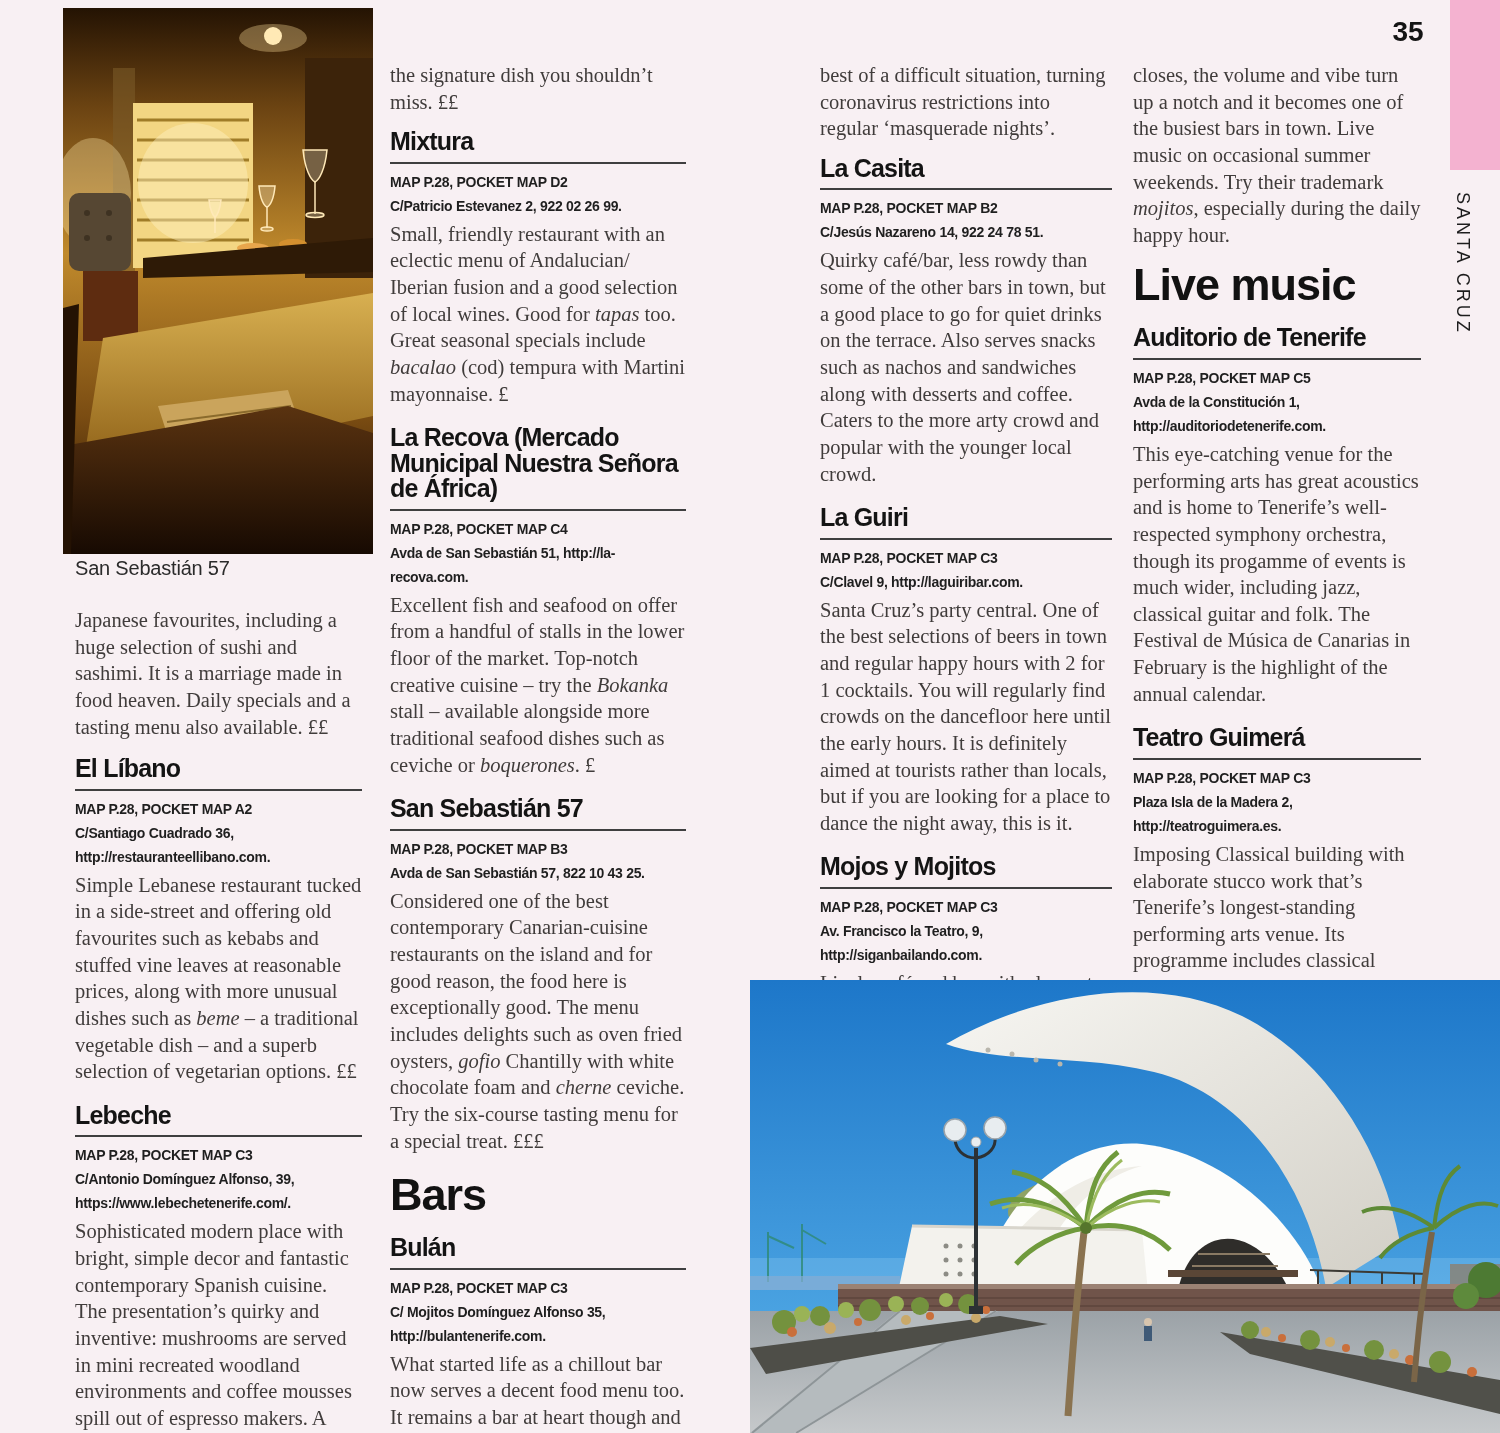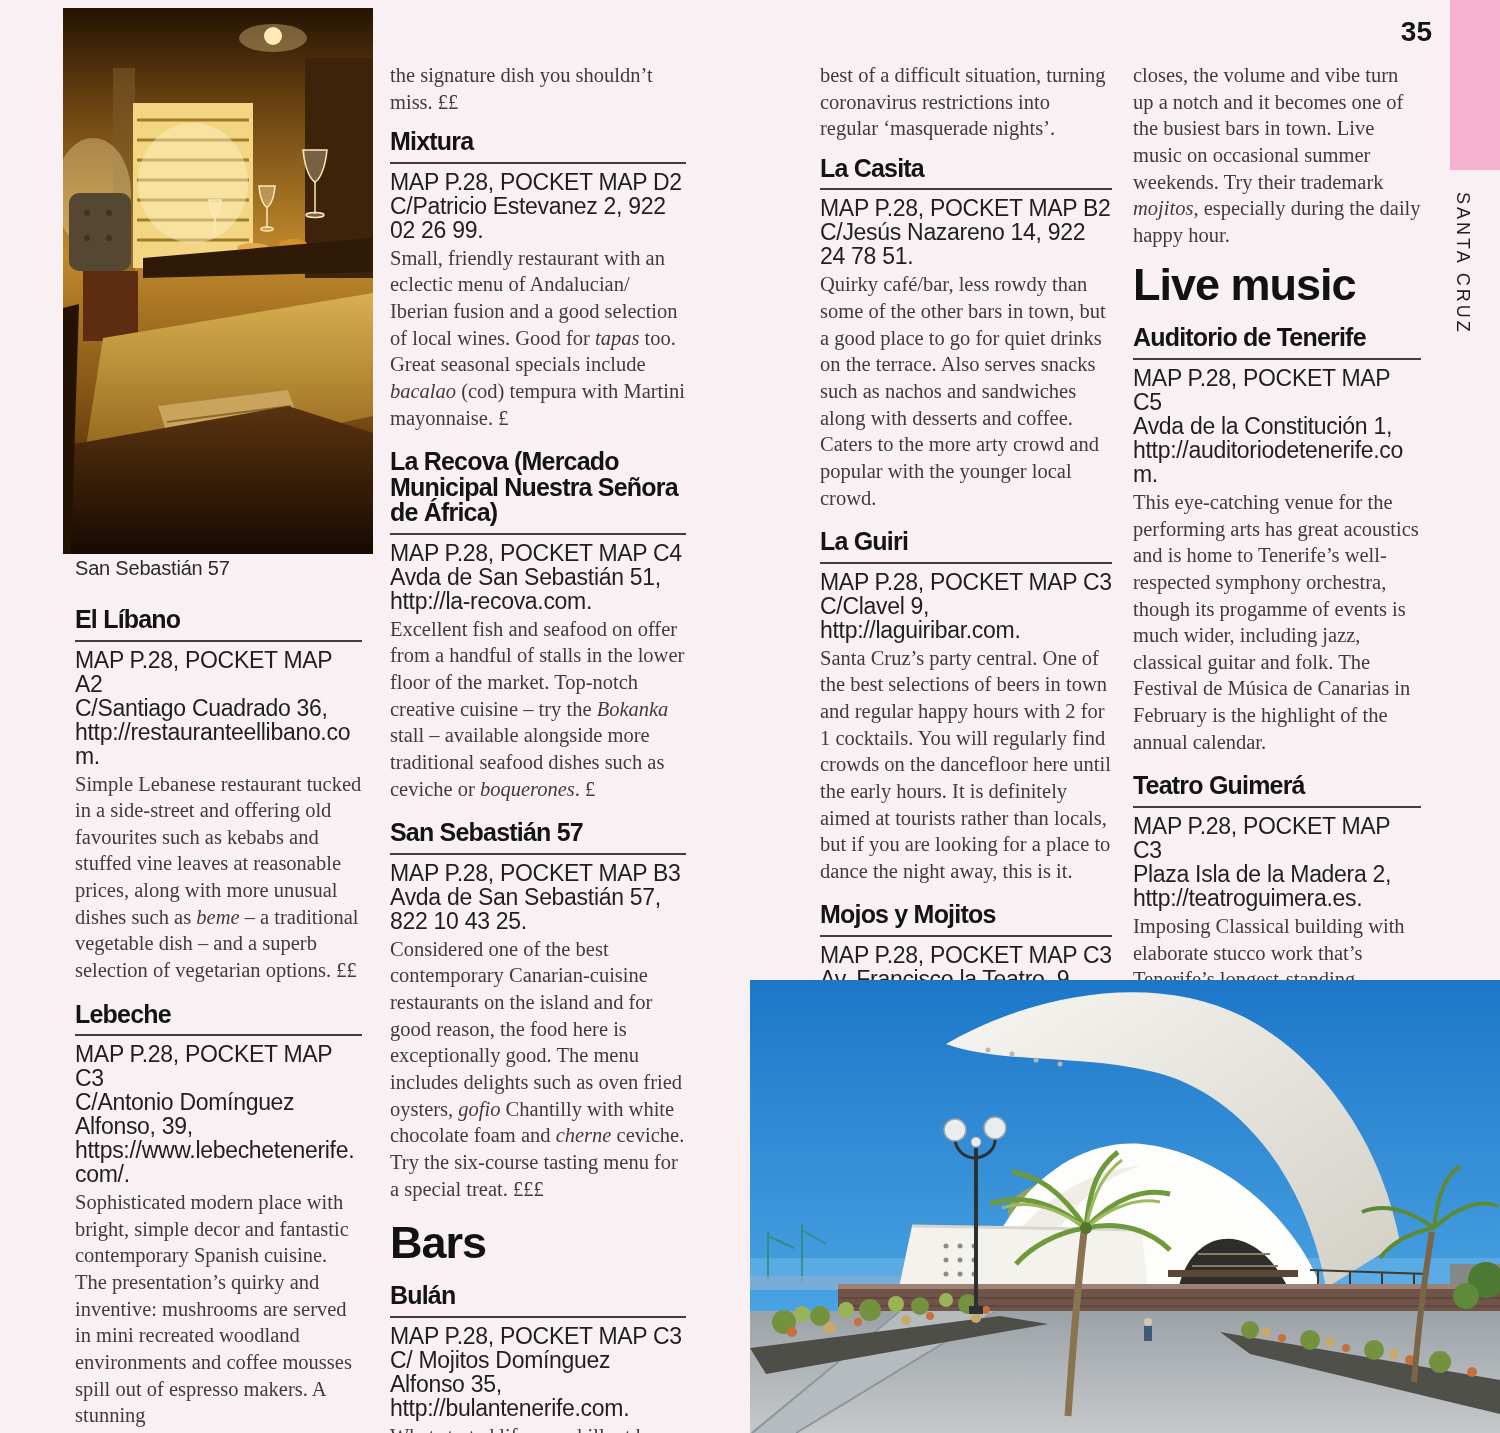--- a/index.html
+++ b/index.html
@@ -1,34 +1,34 @@
 <!DOCTYPE html>
 <html><head>
 <meta charset="utf-8">
 <style>
   html,body{margin:0;padding:0;background:#e8e2e4;}
   .page{position:relative;width:1500px;height:1433px;background:#f8f0f3;overflow:hidden;
         font-family:"Liberation Serif",serif;}
   .photo{position:absolute;overflow:hidden;}
   .photo svg{display:block;}
-  .pagenum{position:absolute;left:1384px;top:16px;width:48px;text-align:right;
+  .pagenum{position:absolute;left:1384px;top:16px;width:48px;text-align:center;
            font-family:"Liberation Sans",sans-serif;font-weight:bold;font-size:28px;color:#141414;}
   .tab{position:absolute;left:1450px;top:0;width:50px;height:170px;background:#f4b2d0;}
   .tab-label{position:absolute;left:1473px;top:192px;transform-origin:0 0;transform:rotate(90deg);
              font-family:"Liberation Sans",sans-serif;font-size:18px;letter-spacing:3px;color:#1d1d1d;white-space:nowrap;}
   .col{position:absolute;}
   .caption{font-family:"Liberation Sans",sans-serif;font-size:20px;letter-spacing:-0.2px;
            color:#2b2b2b;margin:0 0 27px 0;}
   .caption.bottom{margin:10px 0 0 0;}
   .body-text{font-size:20.5px;line-height:1.3;color:#403c3b;margin:0 0 14px 0;}
   .body-text i{font-style:italic;text-align:center;}
   .entry{margin:4px 0 18px 0;}
   .entry-head{font-family:"Liberation Sans",sans-serif;font-weight:bold;font-size:25px;line-height:1.02;
               letter-spacing:-0.8px;color:#141414;margin:0;padding-bottom:7px;border-bottom:2px solid #3f3f3f;}
-  .entry-meta{font-family:"Liberation Sans",sans-serif;font-weight:normal;font-size:23px;line-height:24px;
+  .entry-meta{font-family:"Liberation Sans",sans-serif;font-weight:bold;font-size:14px;line-height:24px;
               letter-spacing:-0.3px;color:#1f1f1f;padding:6px 0 3px;overflow-wrap:anywhere;}
   .section-head{font-family:"Liberation Sans",sans-serif;font-weight:bold;font-size:45px;line-height:1;
                 letter-spacing:-1px;color:#121212;margin:8px 0 18px;}
 </style>
 </head>
 <body>
 
 <div class="page">
 
   <div class="photo" style="left:63px;top:8px;width:310px;height:546px;">
@@ -93,20 +93,21 @@
       <polygon points="0,300 16,296 8,546 0,546" fill="#241203"></polygon>
     </svg>
   </div>
 
   <div class="pagenum">35</div>
   <div class="tab"></div>
   <div class="tab-label">SANTA CRUZ</div>
 
   <div class="col" style="left:75px;top:557px;width:287px;">
     <div class="caption">San Sebastián 57</div>
+    <p class="body-text" style="margin-bottom:16px;"><span>Japanese favourites, including a huge selection of sushi and sashimi. It is a marriage made in food heaven. Daily specials and a tasting menu also available. ££</span></p>
     <div class="entry">
       <h3 class="entry-head">El Líbano</h3>
       <div class="entry-meta">
         <div>MAP P.28, POCKET MAP A2</div>
         <div>C/Santiago Cuadrado 36, http://restauranteellibano.com.</div>
       </div>
       <p class="body-text"><span>Simple Lebanese restaurant tucked in a side-street and offering old favourites such as kebabs and stuffed vine leaves at reasonable prices, along with more unusual dishes such as </span><i>beme</i><span> – a traditional vegetable dish – and a superb selection of vegetarian options. ££</span></p>
     </div>
     <div class="entry">
       <h3 class="entry-head">Lebeche</h3>

